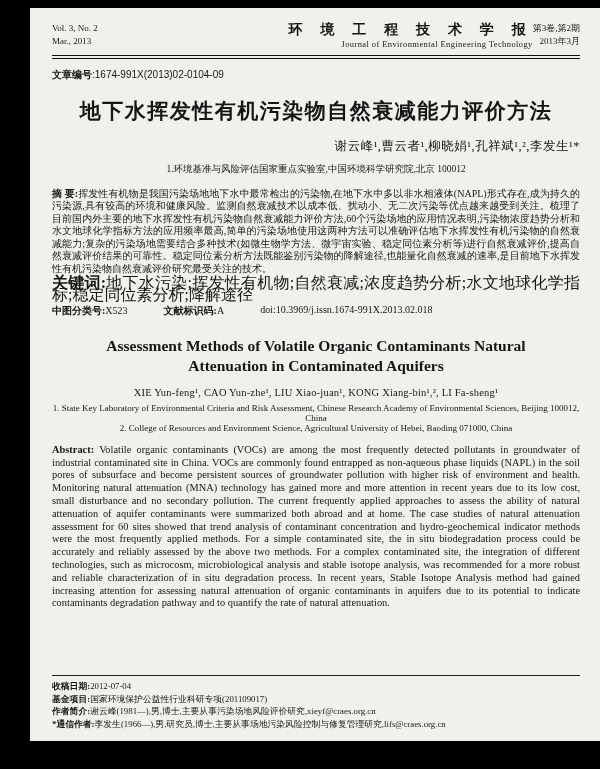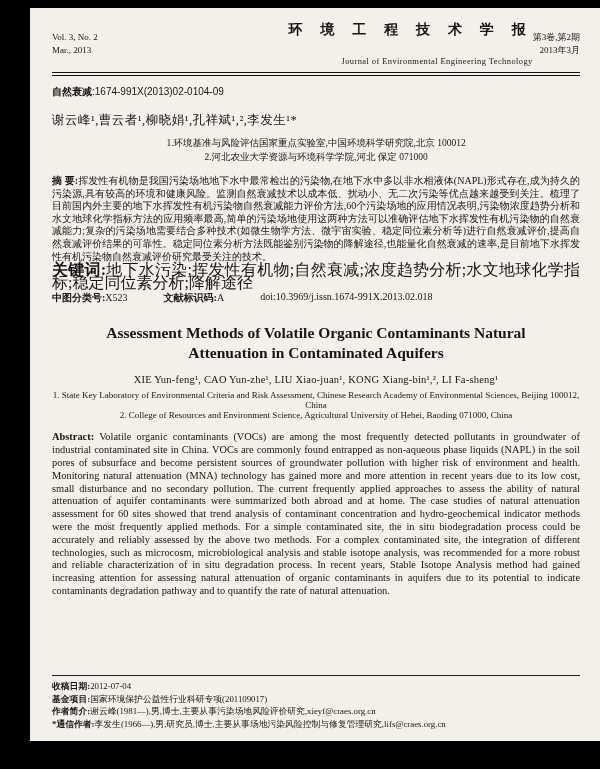--- a/index.html
+++ b/index.html
@@ -6,26 +6,26 @@
   html,body{margin:0;padding:0;}
   .frame{position:relative;width:600px;height:769px;background:#000;overflow:hidden;
          font-family:"Liberation Serif","DejaVu Serif",serif;color:#161616;}
   .page{position:absolute;left:30px;top:8px;width:572px;height:733px;background:#f2f0ea;
         box-sizing:border-box;padding:13px 22px 12px;}
   .journal-header{display:flex;justify-content:space-between;align-items:center;}
   .jh-side{font-size:9px;line-height:13px;}
   .jh-right{text-align:right;}
   .jh-center{text-align:right;flex:1;}
   .jh-cn{font-size:14px;font-weight:bold;letter-spacing:7px;font-family:"Liberation Sans","DejaVu Sans",sans-serif;}
-  .jh-en{font-size:8.5px;margin-top:17px;letter-spacing:.4px;}
+  .jh-en{font-size:8.5px;margin-top:0;letter-spacing:.4px;}
   .double-rule{margin-top:6px;height:2px;border-top:1.4px solid #111;border-bottom:1px solid #111;}
   .article-no{margin-top:9px;font-size:10px;font-family:"Liberation Sans","DejaVu Sans",sans-serif;}
   .cn-title{margin:15px 0 0;text-align:center;font-size:21px;font-weight:bold;letter-spacing:1.5px;
             font-family:"Liberation Sans","DejaVu Sans",sans-serif;}
-  .cn-authors{margin-top:13px;text-align:left;font-size:12.5px;letter-spacing:.5px;}
+  .cn-authors{margin-top:13px;text-align:right;font-size:12.5px;letter-spacing:.5px;}
   .cn-affil{text-align:center;font-size:9.5px;line-height:13.5px;}
   .cn-affil.first{margin-top:8px;}
   .cn-abstract{margin:11px 0 0;font-size:10px;line-height:12.6px;text-align:justify;}
   .cn-keywords{margin:1px 0 0;font-size:16px;line-height:12.6px;text-align:justify;}
   .cn-meta{margin-top:2px;font-size:10px;display:flex;gap:36px;}
   .en-title{margin:18px auto 0;width:88%;text-align:center;font-size:15.5px;line-height:20px;font-weight:bold;}
   .en-authors{margin-top:11px;text-align:center;font-size:10.5px;letter-spacing:.2px;}
   .en-affil-block{margin-top:5px;text-align:center;font-size:9px;line-height:10px;}
   .en-abstract{margin:11px 0 0;font-size:10.4px;line-height:12.8px;text-align:justify;}
   .page-footer{position:absolute;left:22px;right:22px;bottom:11px;font-size:8.8px;line-height:12.4px;}
@@ -49,28 +49,28 @@
       </div>
       <div class="jh-side jh-right">
         <div>第3卷,第2期</div>
         <div>2013年3月</div>
       </div>
     </header>
 
     <div class="double-rule"></div>
 
     <div class="article-no">
-      <span class="b">自然衰减</span><span>:1674-991X(2013)02-0104-09</span>
+      <span class="b">文章编号</span><span>:1674-991X(2013)02-0104-09</span>
     </div>
 
+    <h1 class="cn-title">地下水挥发性有机污染物自然衰减能力评价方法</h1>
 
     <div class="cn-authors">谢云峰¹,曹云者¹,柳晓娟¹,孔祥斌¹,²,李发生¹*</div>
 
     <div class="cn-affil first">1.环境基准与风险评估国家重点实验室,中国环境科学研究院,北京 100012</div>
-    <div class="cn-affil">2.河北农业大学资源与环境科学学院,河北 保定 071000</div>
 
     <p class="cn-abstract">
       <span class="b">摘 要:</span><span>挥发性有机物是我国污染场地地下水中最常检出的污染物,在地下水中多以非水相液体(NAPL)形式存在,成为持久的污染源,具有较高的环境和健康风险。监测自然衰减技术以成本低、扰动小、无二次污染等优点越来越受到关注。梳理了目前国内外主要的地下水挥发性有机污染物自然衰减能力评价方法,60个污染场地的应用情况表明,污染物浓度趋势分析和水文地球化学指标方法的应用频率最高,简单的污染场地使用这两种方法可以准确评估地下水挥发性有机污染物的自然衰减能力;复杂的污染场地需要结合多种技术(如微生物学方法、微宇宙实验、稳定同位素分析等)进行自然衰减评价,提高自然衰减评价结果的可靠性。稳定同位素分析方法既能鉴别污染物的降解途径,也能量化自然衰减的速率,是目前地下水挥发性有机污染物自然衰减评价研究最受关注的技术。</span>
     </p>
 
     <p class="cn-keywords">
       <span class="b">关键词:</span><span>地下水污染;挥发性有机物;自然衰减;浓度趋势分析;水文地球化学指标;稳定同位素分析;降解途径</span>
     </p>
 
     <div class="cn-meta">

